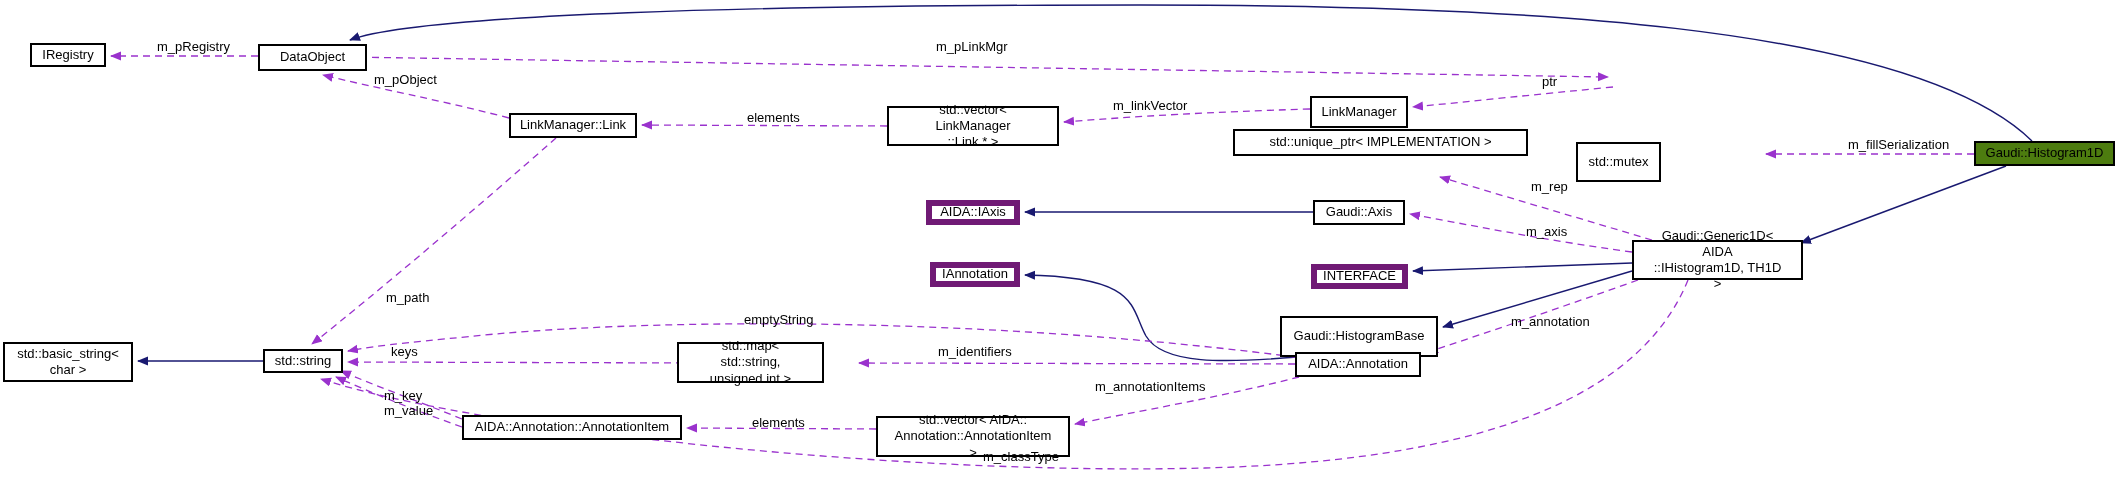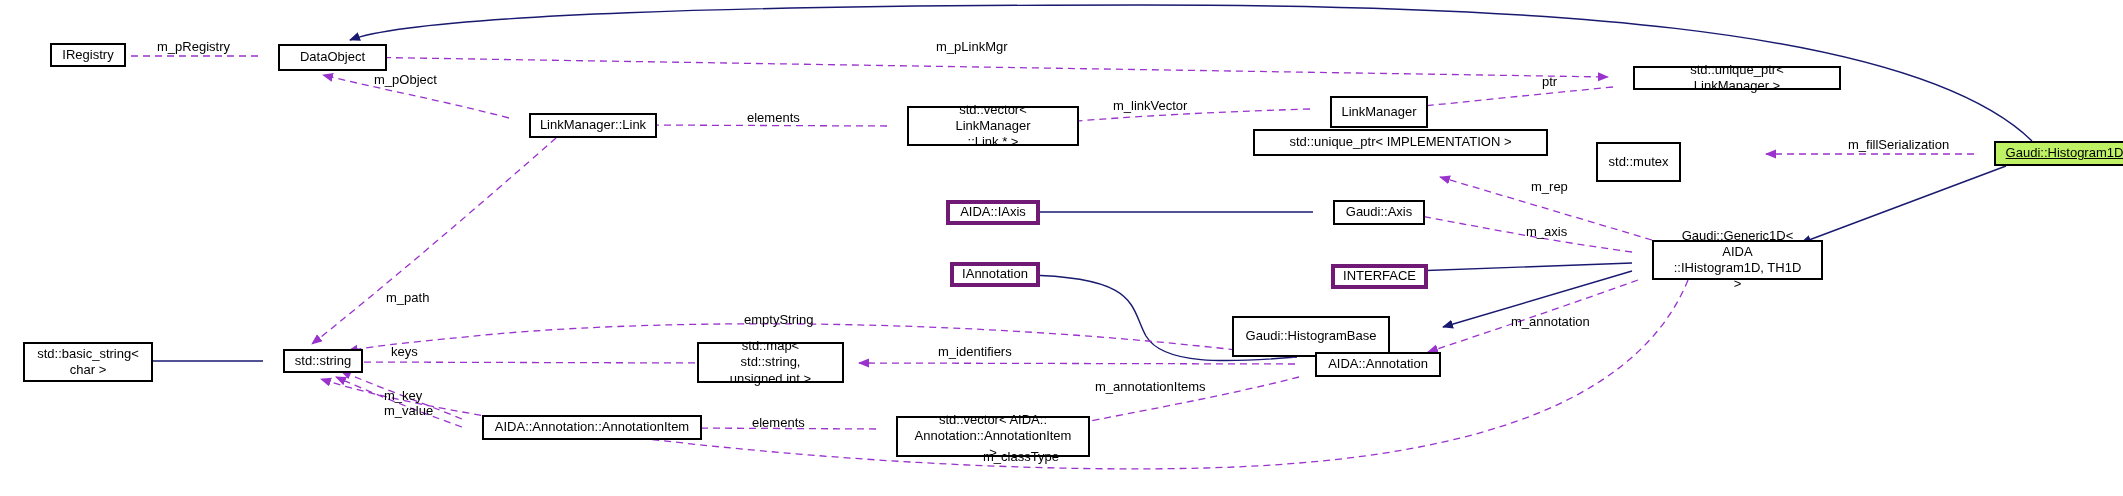--- a/index.html
+++ b/index.html
@@ -2,40 +2,40 @@
 <html><head>
 <meta charset="utf-8">
 <style>
   html,body{margin:0;padding:0;background:#ffffff;}
   #canvas{position:relative;width:2123px;height:496px;background:#ffffff;overflow:hidden;
           font-family:"Liberation Sans",sans-serif;}
   #edges{position:absolute;left:0;top:0;width:2123px;height:496px;}
   .node{position:absolute;display:flex;align-items:center;justify-content:center;
         text-align:center;background:#ffffff;border:2px solid #000000;
         font-size:13px;line-height:1.25;color:#000;white-space:pre-line;
-        box-sizing:border-box;padding:0 18px;cursor:pointer;margin-left:20px;}
-  .node.external{border:4px solid #701a75;cursor:default;}
-  .node.main{background:#bef264;cursor:default;text-decoration:underline;}
+        box-sizing:border-box;padding:0 18px;cursor:pointer;}
+  .node.external{border:6px solid #701a75;cursor:default;}
+  .node.main{background:#4d7c0f;cursor:default;}
   .elabel{position:absolute;font-size:13px;color:#000;white-space:pre-line;}
 
   
   #nd0{left:30px;top:43px;width:76px;height:24px}
   #nd1{left:258px;top:44px;width:109px;height:27px}
   #nd2{left:509px;top:113px;width:128px;height:25px}
   #nd3{left:887px;top:106px;width:172px;height:40px}
   #nd4{left:1310px;top:96px;width:98px;height:32px}
   #nd5{left:1613px;top:66px;width:208px;height:24px}
   #nd6{left:1576px;top:142px;width:85px;height:40px}
   #nd7{left:1974px;top:141px;width:141px;height:25px}
   #nd8{left:1233px;top:129px;width:295px;height:27px}
   #nd9{left:926px;top:200px;width:94px;height:25px}
   #nd10{left:1313px;top:200px;width:92px;height:25px}
   #nd11{left:930px;top:262px;width:90px;height:25px}
   #nd12{left:1311px;top:264px;width:97px;height:25px}
-  #nd13{left:1212px;top:316px;width:158px;height:41px}
+  #nd13{left:1280px;top:316px;width:158px;height:41px}
   #nd14{left:1632px;top:240px;width:171px;height:40px}
   #nd15{left:3px;top:342px;width:130px;height:40px}
   #nd16{left:263px;top:349px;width:80px;height:24px}
   #nd17{left:677px;top:342px;width:147px;height:41px}
   #nd18{left:1295px;top:352px;width:126px;height:25px}
   #nd19{left:462px;top:415px;width:220px;height:25px}
   #nd20{left:876px;top:416px;width:194px;height:41px}
 
   
   #el0{left:157px;top:39px}
@@ -104,21 +104,20 @@
       <path d="M 1688,280 C 1645,385 1510,460 1205,468 C 890,476 470,428 321,379" marker-end="url(#arr-use)"></path>
     </g>
   </svg>
 
   <div class="node" id="nd0">IRegistry</div>
   <div class="node" id="nd1">DataObject</div>
   <div class="node" id="nd2">LinkManager::Link</div>
   <div class="node" id="nd3">std::vector&lt; LinkManager
 ::Link * &gt;</div>
   <div class="node" id="nd4">LinkManager</div>
-  <div class="node" id="nd5">std::unique_ptr&lt; LinkManager &gt;</div>
   <div class="node" id="nd6">std::mutex</div>
   <div class="node main" id="nd7">Gaudi::Histogram1D</div>
   <div class="node" id="nd8">std::unique_ptr&lt; IMPLEMENTATION &gt;</div>
   <div class="node external" id="nd9">AIDA::IAxis</div>
   <div class="node" id="nd10">Gaudi::Axis</div>
   <div class="node external" id="nd11">IAnnotation</div>
   <div class="node external" id="nd12">INTERFACE</div>
   <div class="node" id="nd13">Gaudi::HistogramBase</div>
   <div class="node" id="nd14">Gaudi::Generic1D&lt; AIDA
 ::IHistogram1D, TH1D &gt;</div>

